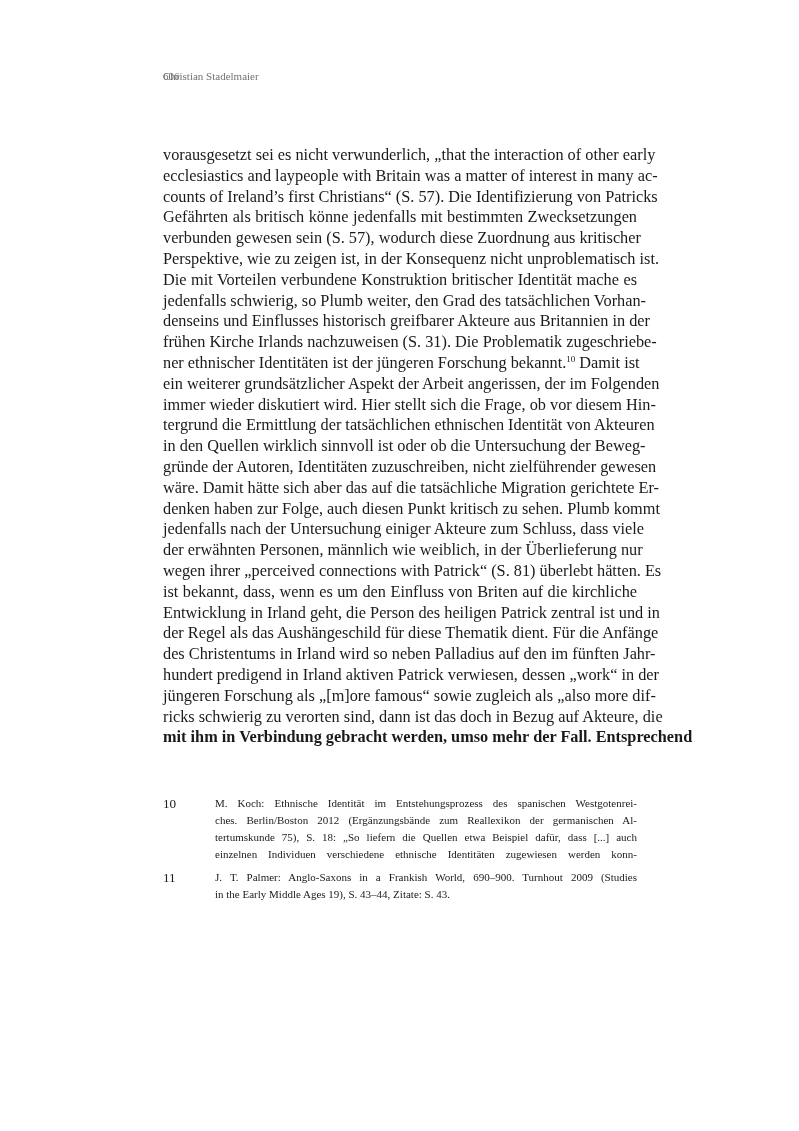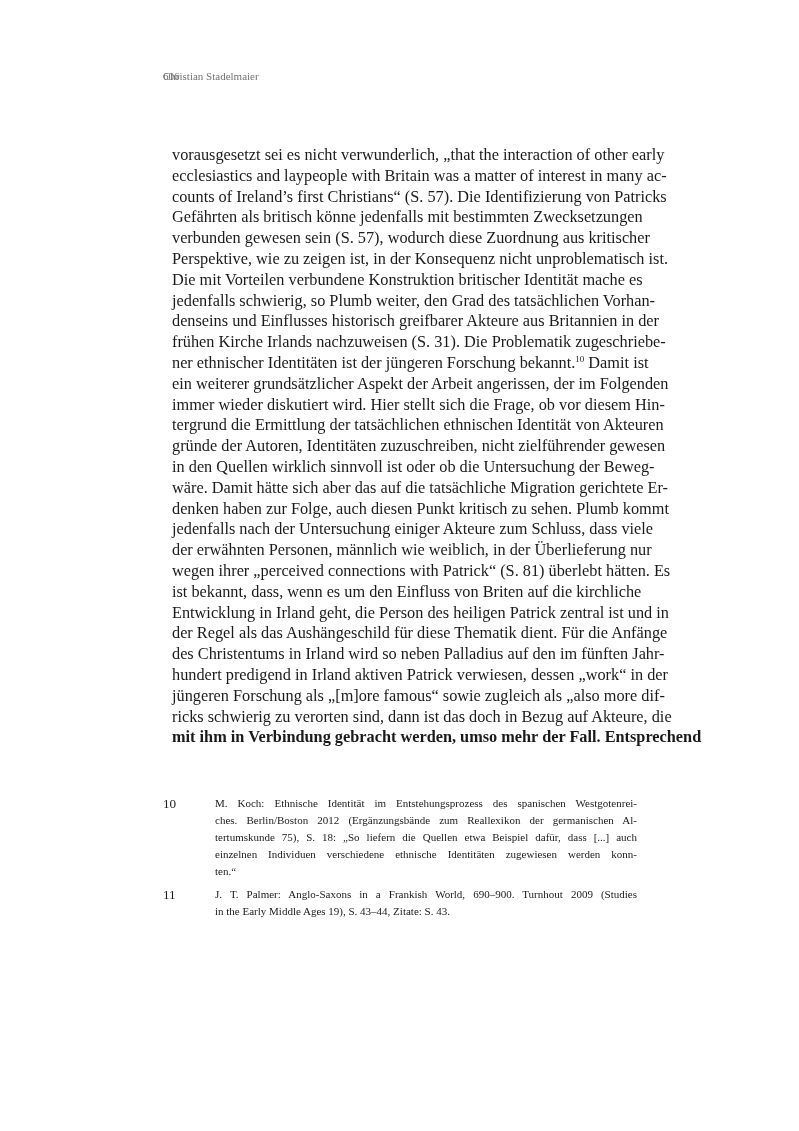--- a/index.html
+++ b/index.html
@@ -4,21 +4,21 @@
 <style>
   html, body { margin: 0; padding: 0; background: #ffffff; }
   body { width: 799px; height: 1131px; position: relative; overflow: hidden;
          font-family: "Liberation Serif", "DejaVu Serif", serif; color: #1a1a1a; }
   .running-head { position: absolute; top: 70px; left: 163px; width: 474px; height: 20px;
                   font-size: 11px; color: #737373; }
   .page-number { position: absolute; left: 0; top: 0; }
   .running-title { position: absolute; left: 0; right: 0; top: 0; }
   .body-text { position: absolute; top: 145px; left: 163px; width: 474px; }
   .line { display: block; height: 20.8px; line-height: 20.8px; font-size: 16.3px;
-          text-align: justify; text-align-last: justify; white-space: nowrap; margin-left: 9px; }
+          text-align: justify; text-align-last: justify; white-space: nowrap; }
   .line.last { text-align-last: left; font-weight: bold; }
   sup { font-size: 9px; line-height: 0; vertical-align: super; }
   .footnotes { position: absolute; top: 795px; left: 163px; width: 474px; }
   .footnote { display: flex; margin-bottom: 6px; }
   .fn-num { width: 52px; flex: none; font-size: 13.2px; line-height: 17px; }
   .fn-text { flex: 1; }
   .fn-line { display: block; height: 17px; line-height: 17px; font-size: 11px;
              text-align: justify; text-align-last: justify; white-space: nowrap; }
   .fn-line.last { text-align-last: left; }
 </style>
@@ -38,22 +38,22 @@
   <span class="line">verbunden gewesen sein (S. 57), wodurch diese Zuordnung aus kritischer</span>
   <span class="line">Perspektive, wie zu zeigen ist, in der Konsequenz nicht unproblematisch ist.</span>
   <span class="line">Die mit Vorteilen verbundene Konstruktion britischer Identität mache es</span>
   <span class="line">jedenfalls schwierig, so Plumb weiter, den Grad des tatsächlichen Vorhan-</span>
   <span class="line">denseins und Einflusses historisch greifbarer Akteure aus Britannien in der</span>
   <span class="line">frühen Kirche Irlands nachzuweisen (S. 31). Die Problematik zugeschriebe-</span>
   <span class="line"><span>ner ethnischer Identitäten ist der jüngeren Forschung bekannt.</span><sup>10</sup><span> Damit ist</span></span>
   <span class="line">ein weiterer grundsätzlicher Aspekt der Arbeit angerissen, der im Folgenden</span>
   <span class="line">immer wieder diskutiert wird. Hier stellt sich die Frage, ob vor diesem Hin-</span>
   <span class="line">tergrund die Ermittlung der tatsächlichen ethnischen Identität von Akteuren</span>
+  <span class="line">in den Quellen wirklich sinnvoll ist oder ob die Untersuchung der Beweg-</span>
   <span class="line">gründe der Autoren, Identitäten zuzuschreiben, nicht zielführender gewesen</span>
-  <span class="line">in den Quellen wirklich sinnvoll ist oder ob die Untersuchung der Beweg-</span>
   <span class="line">wäre. Damit hätte sich aber das auf die tatsächliche Migration gerichtete Er-</span>
   <span class="line">denken haben zur Folge, auch diesen Punkt kritisch zu sehen. Plumb kommt</span>
   <span class="line">jedenfalls nach der Untersuchung einiger Akteure zum Schluss, dass viele</span>
   <span class="line">der erwähnten Personen, männlich wie weiblich, in der Überlieferung nur</span>
   <span class="line">wegen ihrer „perceived connections with Patrick“ (S. 81) überlebt hätten. Es</span>
   <span class="line">ist bekannt, dass, wenn es um den Einfluss von Briten auf die kirchliche</span>
   <span class="line">Entwicklung in Irland geht, die Person des heiligen Patrick zentral ist und in</span>
   <span class="line">der Regel als das Aushängeschild für diese Thematik dient. Für die Anfänge</span>
   <span class="line">des Christentums in Irland wird so neben Palladius auf den im fünften Jahr-</span>
   <span class="line">hundert predigend in Irland aktiven Patrick verwiesen, dessen „work“ in der</span>
@@ -63,21 +63,20 @@
 </div>
 
 <div class="footnotes">
   <div class="footnote">
     <span class="fn-num">10</span>
     <div class="fn-text">
       <span class="fn-line">M. Koch: Ethnische Identität im Entstehungsprozess des spanischen Westgotenrei-</span>
       <span class="fn-line">ches. Berlin/Boston 2012 (Ergänzungsbände zum Reallexikon der germanischen Al-</span>
       <span class="fn-line">tertumskunde 75), S. 18: „So liefern die Quellen etwa Beispiel dafür, dass [...] auch</span>
       <span class="fn-line">einzelnen Individuen verschiedene ethnische Identitäten zugewiesen werden konn-</span>
-      <span class="fn-line last">ten.“</span>
     </div>
   </div>
   <div class="footnote">
     <span class="fn-num">11</span>
     <div class="fn-text">
       <span class="fn-line">J. T. Palmer: Anglo-Saxons in a Frankish World, 690–900. Turnhout 2009 (Studies</span>
       <span class="fn-line last">in the Early Middle Ages 19), S. 43–44, Zitate: S. 43.</span>
     </div>
   </div>
 </div>

